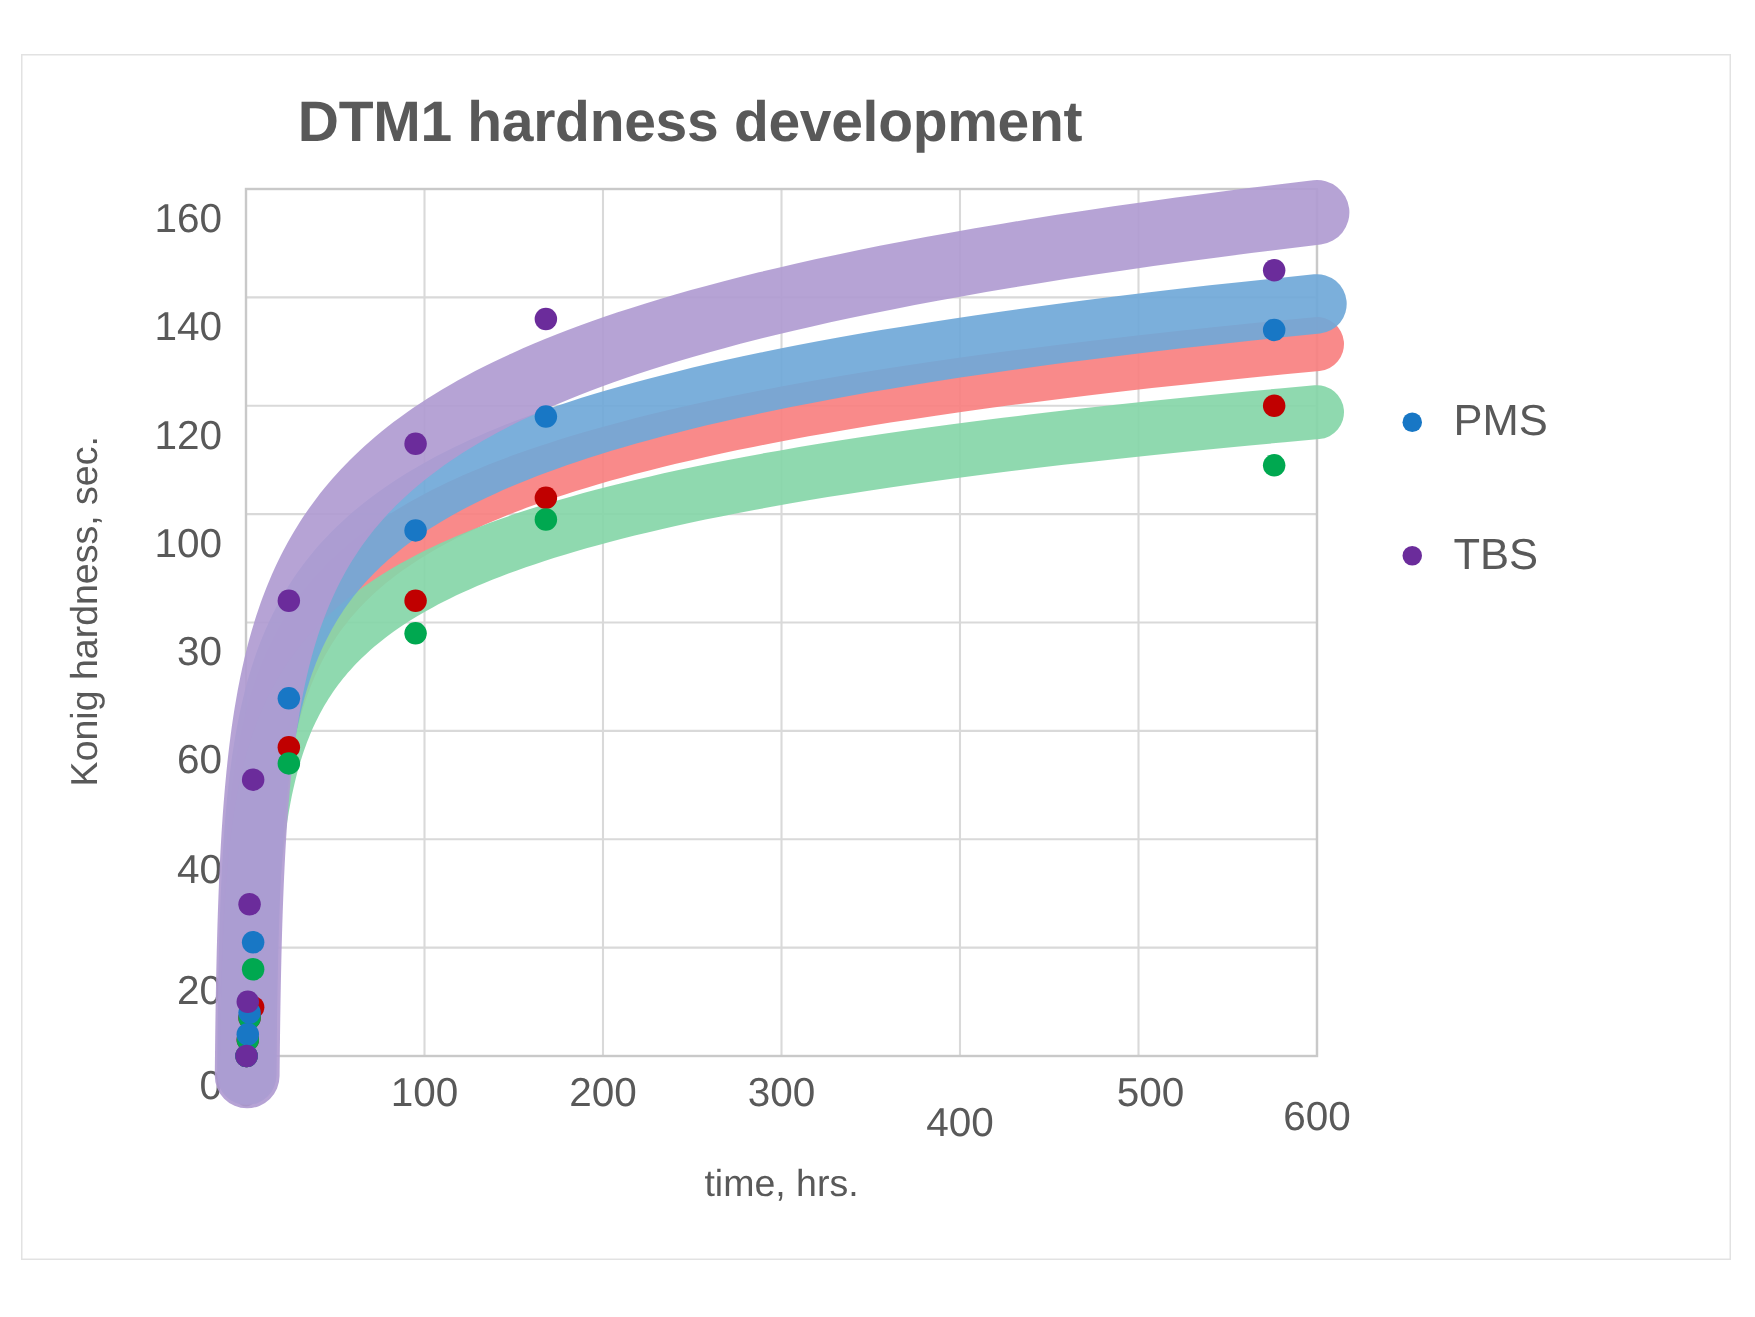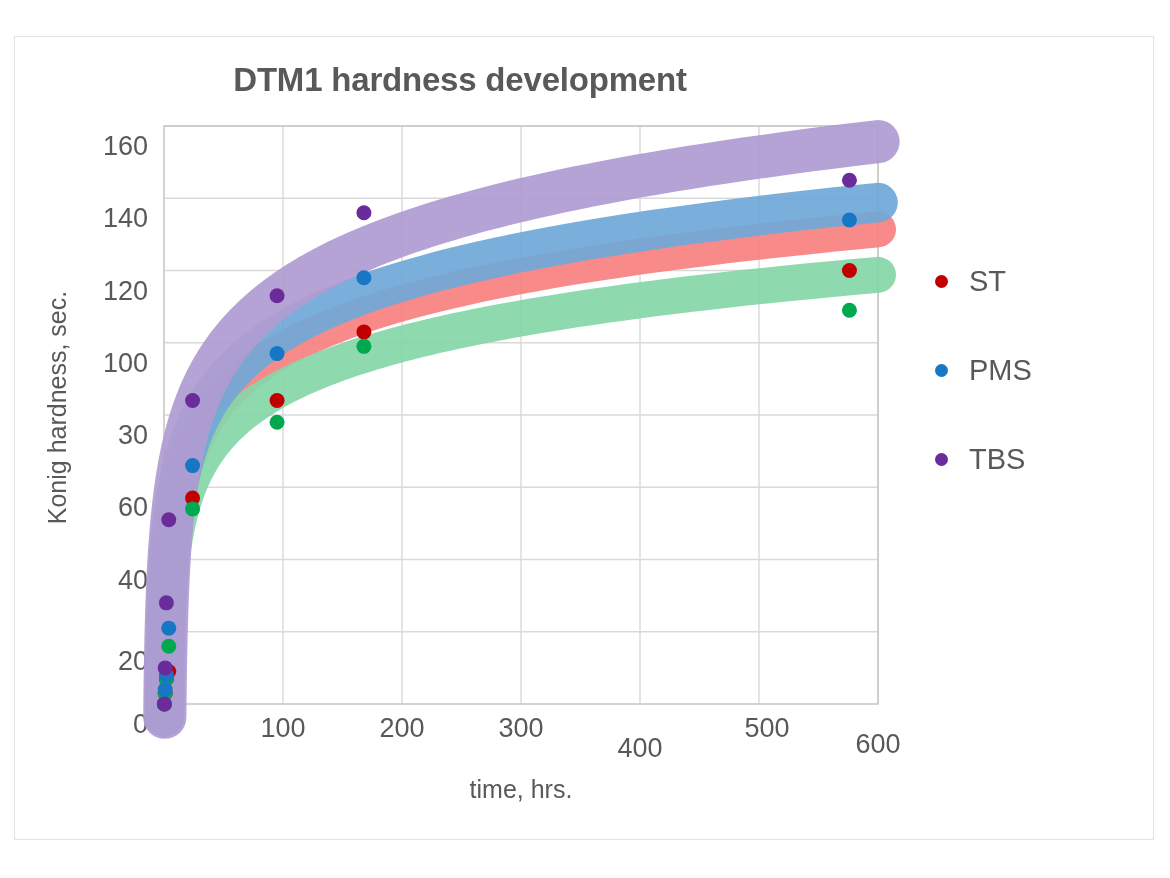--- a/index.html
+++ b/index.html
@@ -22,21 +22,21 @@
     border: 1px solid #e2e2e2;
     background: #ffffff;
     box-sizing: border-box;
   }
   #chart-title {
     position: absolute;
     left: 0;
     top: 24px;
     width: 890px;
     text-align: center;
-    font-size: 33px;
+    font-size: 38px;
     font-weight: bold;
     color: #595959;
     letter-spacing: -0.2px;
   }
   #plot-wrap {
     position: absolute;
     left: 0;
     top: 0;
     width: 1140px;
     height: 804px;
@@ -221,24 +221,20 @@
           <circle cx="177.56" cy="363.55" r="7.5" fill="#6B2C9B"></circle>
           <circle cx="262.05" cy="258.79" r="7.5" fill="#6B2C9B"></circle>
           <circle cx="348.92" cy="175.70" r="7.5" fill="#6B2C9B"></circle>
           <circle cx="834.44" cy="143.19" r="7.5" fill="#6B2C9B"></circle>
         </g>
       </svg>
   </div>
 
   <div id="legend">
       <div class="legend-item">
-        <span class="legend-dot" style="background: rgb(192, 0, 0);"></span>
-        <span class="legend-label">ST</span>
-      </div>
-      <div class="legend-item">
         <span class="legend-dot" style="background: rgb(24, 119, 197);"></span>
         <span class="legend-label">PMS</span>
       </div>
       <div class="legend-item">
         <span class="legend-dot" style="background: rgb(107, 44, 155);"></span>
         <span class="legend-label">TBS</span>
       </div>
     </div>
 </div>
 

